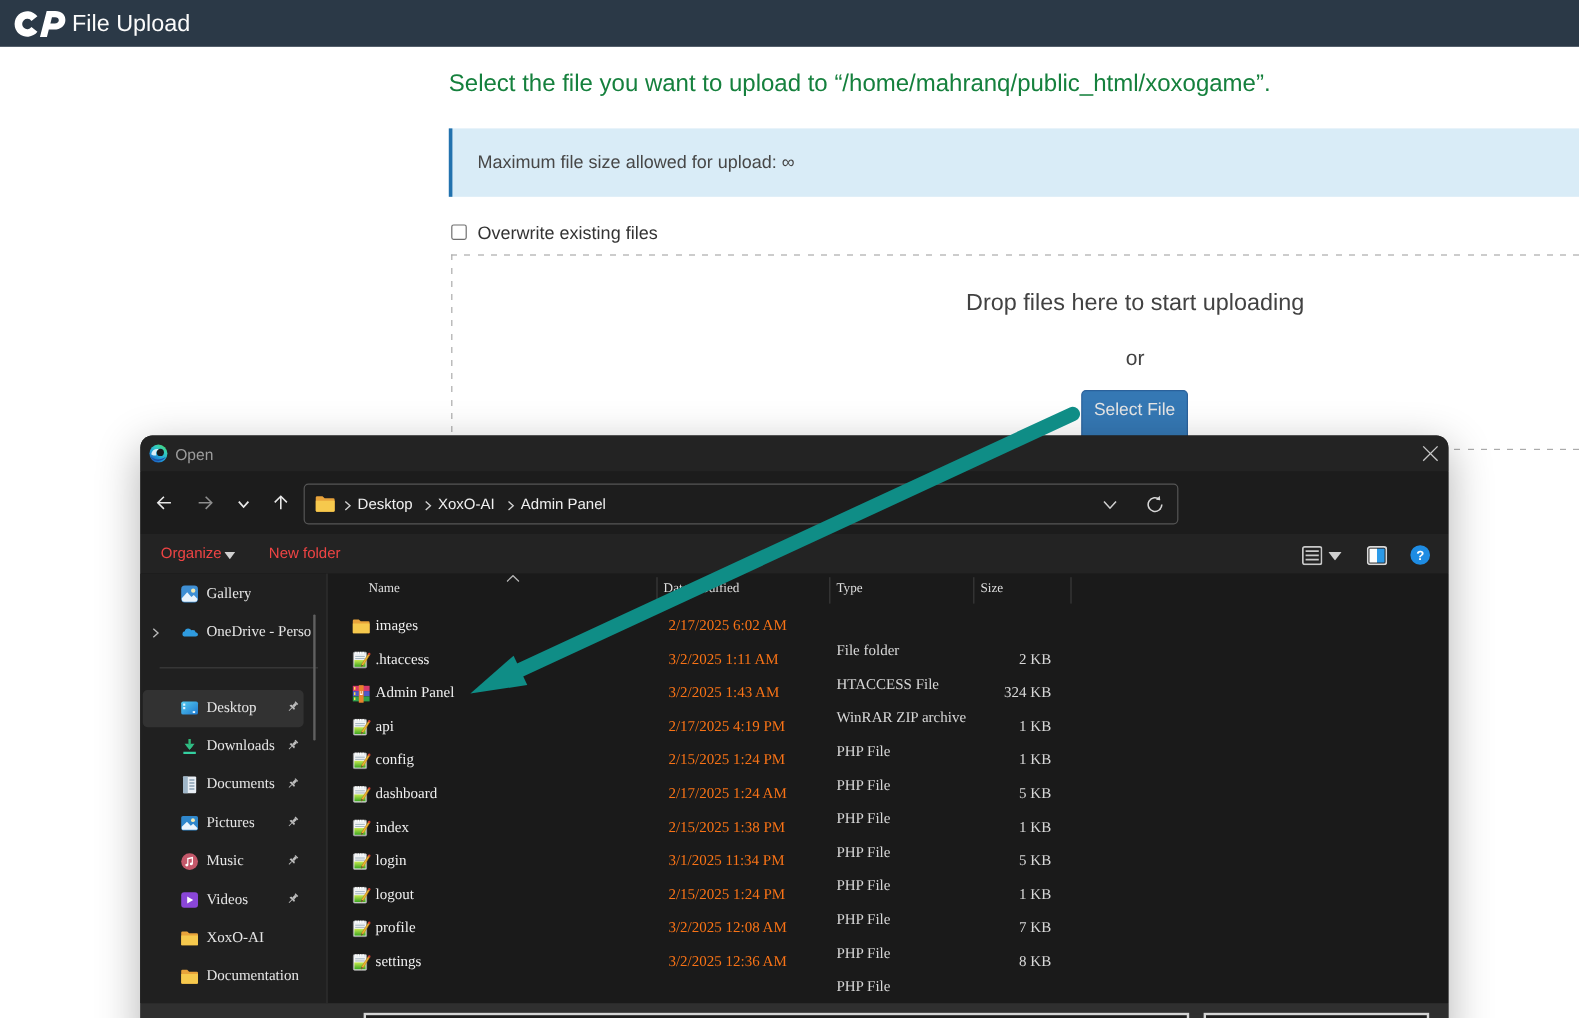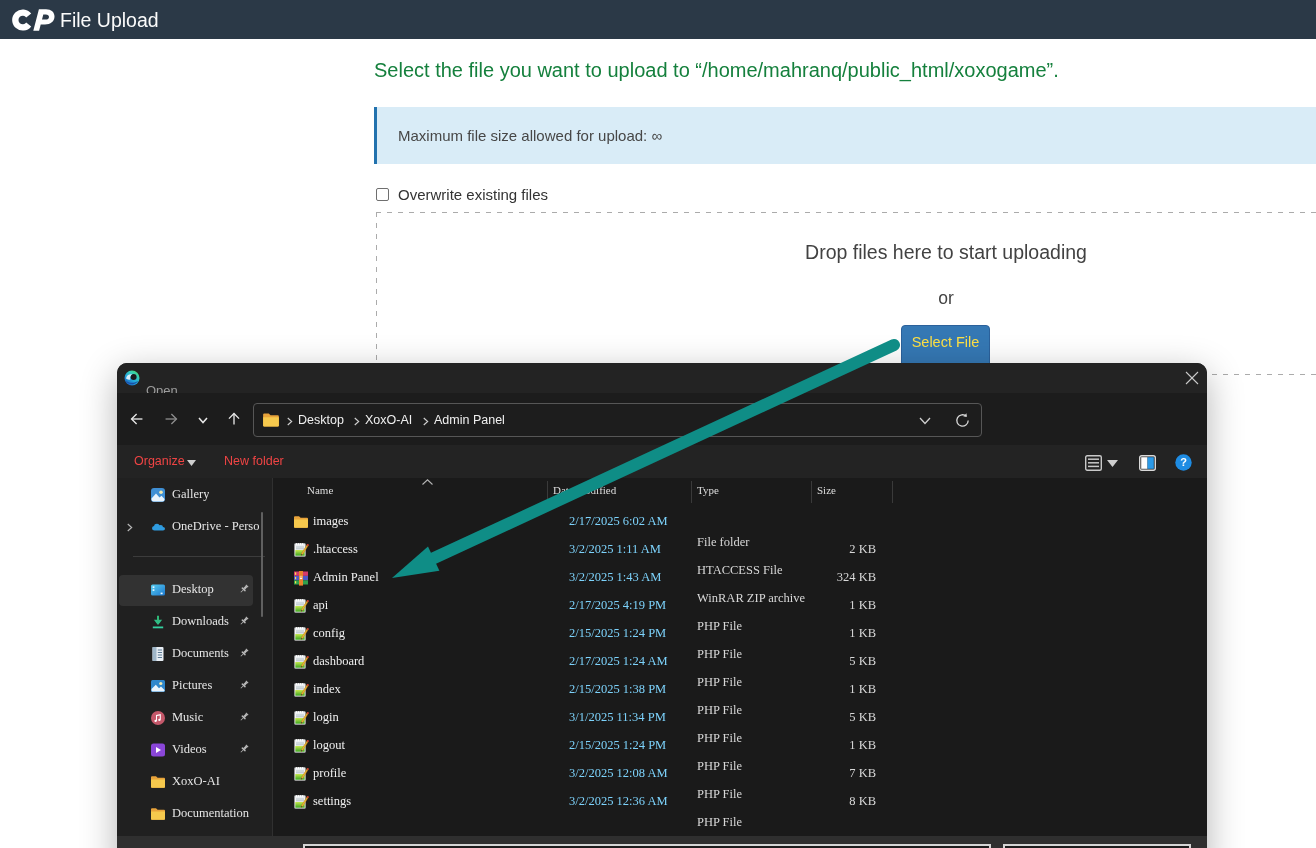--- a/index.html
+++ b/index.html
@@ -19,28 +19,28 @@
   #dropzone { position:absolute; left:376px; top:212px; width:1140px; height:163px; }
   .dashh { position:absolute; height:1px; left:0; width:100%;
     background:repeating-linear-gradient(90deg,#ababab 0 5px,transparent 5px 11px); }
   .dashv { position:absolute; width:1px; top:0; height:100%;
     background:repeating-linear-gradient(180deg,#ababab 0 5px,transparent 5px 11px); }
   #droptext { position:absolute; left:0; top:29px; width:100%; text-align:center;
     font-size:19.5px; color:#424242; }
   #ortext { position:absolute; left:0; top:76px; width:100%; text-align:center;
     font-size:17.5px; color:#424242; }
   #selbtn { position:absolute; left:525px; top:113px; width:89px; height:43px;
-    background:#3578b4; border:1px solid #2b619b; border-radius:4px; color:#fde047;
+    background:#3578b4; border:1px solid #2b619b; border-radius:4px; color:#e5e5e5;
     font-size:14.5px; text-align:center; line-height:32px; }
   #dlg { position:absolute; left:117px; top:363px; width:1090px; height:510px;
     background:#1c1c1c; border-radius:10px 10px 0 0;
     box-shadow:0 10px 36px rgba(0,0,0,.30); font-size:13px; color:#e8e8e8; }
   #titlebar { position:absolute; left:0; top:0; width:100%; height:30px;
     background:#232323; border-radius:10px 10px 0 0; }
-  #dlgtitle { position:absolute; left:29px; top:0; line-height:31px; color:#9c9c9c; font-size:13px;margin-top:12px; }
+  #dlgtitle { position:absolute; left:29px; top:0; line-height:31px; color:#9c9c9c; font-size:13px; }
   #closex { position:absolute; right:0; top:0; width:30px; height:30px; }
   #navrow { position:absolute; left:0; top:30px; width:1090px; height:52px; background:#1c1c1c; }
   #addrbar { position:absolute; left:136px; top:10px; width:729px; height:34px;
     border:1px solid #565656; border-radius:4px; background:#1d1d1d; }
   #searchbox { position:absolute; left:876px; top:10px; width:202px; height:34px;
     border:1px solid #565656; border-radius:4px; background:#1d1d1d; }
   #searchbox span { position:absolute; left:10px; top:10px; color:#8a8a8a; font-size:12px; }
   .crumb { position:absolute; top:9px; color:#f0f0f0; font-size:12.5px; }
   #toolbar { position:absolute; left:0; top:82px; width:1090px; height:33px; background:#232323; }
   #toolbar .t { position:absolute; top:9px; color:#ef4444; font-size:12.5px; }
@@ -51,21 +51,21 @@
   #seldesk { position:absolute; left:2px; top:97px; width:134px; height:31px;
     background:#323232; border-radius:4px; }
   #sidesep { position:absolute; left:16px; top:78px; width:132px; height:1px; background:#3c3c3c; }
   #sscroll { position:absolute; left:144px; top:34px; width:2px; height:105px;
     background:#606060; border-radius:2px; }
   #hdr { position:absolute; left:158px; top:0; width:930px; height:28px; }
   .hcell { position:absolute; top:6px; color:#dedede; font-size:11px; }
   .hdiv { position:absolute; top:3px; width:1px; height:22px; background:#3a3a3a; }
   .frow { font-size:12.5px; color:#f0f0f0; }
   .fname { position:absolute; left:38px; top:-8px; white-space:nowrap; color:#f0f0f0; }
-  .fdate { position:absolute; left:294px; top:-8px; color:#7dd3fc; }
+  .fdate { position:absolute; left:282px; top:-8px; color:#f97316; }
   .ftype { position:absolute; left:422px; top:-8px; color:#d8d8d8;margin-top:21px; }
   .fsize { position:absolute; left:501px; top:-8px; width:100px; text-align:right; color:#d8d8d8; }
   #footer { position:absolute; left:0; top:473px; width:1090px; height:37px;
     background:#2f2f2f; }
   #fbox1 { position:absolute; left:186px; top:8px; width:688px; height:40px;
     border:2px solid #d5d5d5; background:#1d1d1d; }
   #fbox2 { position:absolute; left:886px; top:8px; width:188px; height:40px;
     border:2px solid #d5d5d5; background:#1d1d1d; }
   #arrowsvg { position:absolute; left:0; top:0; z-index:50; pointer-events:none; }
 </style>

